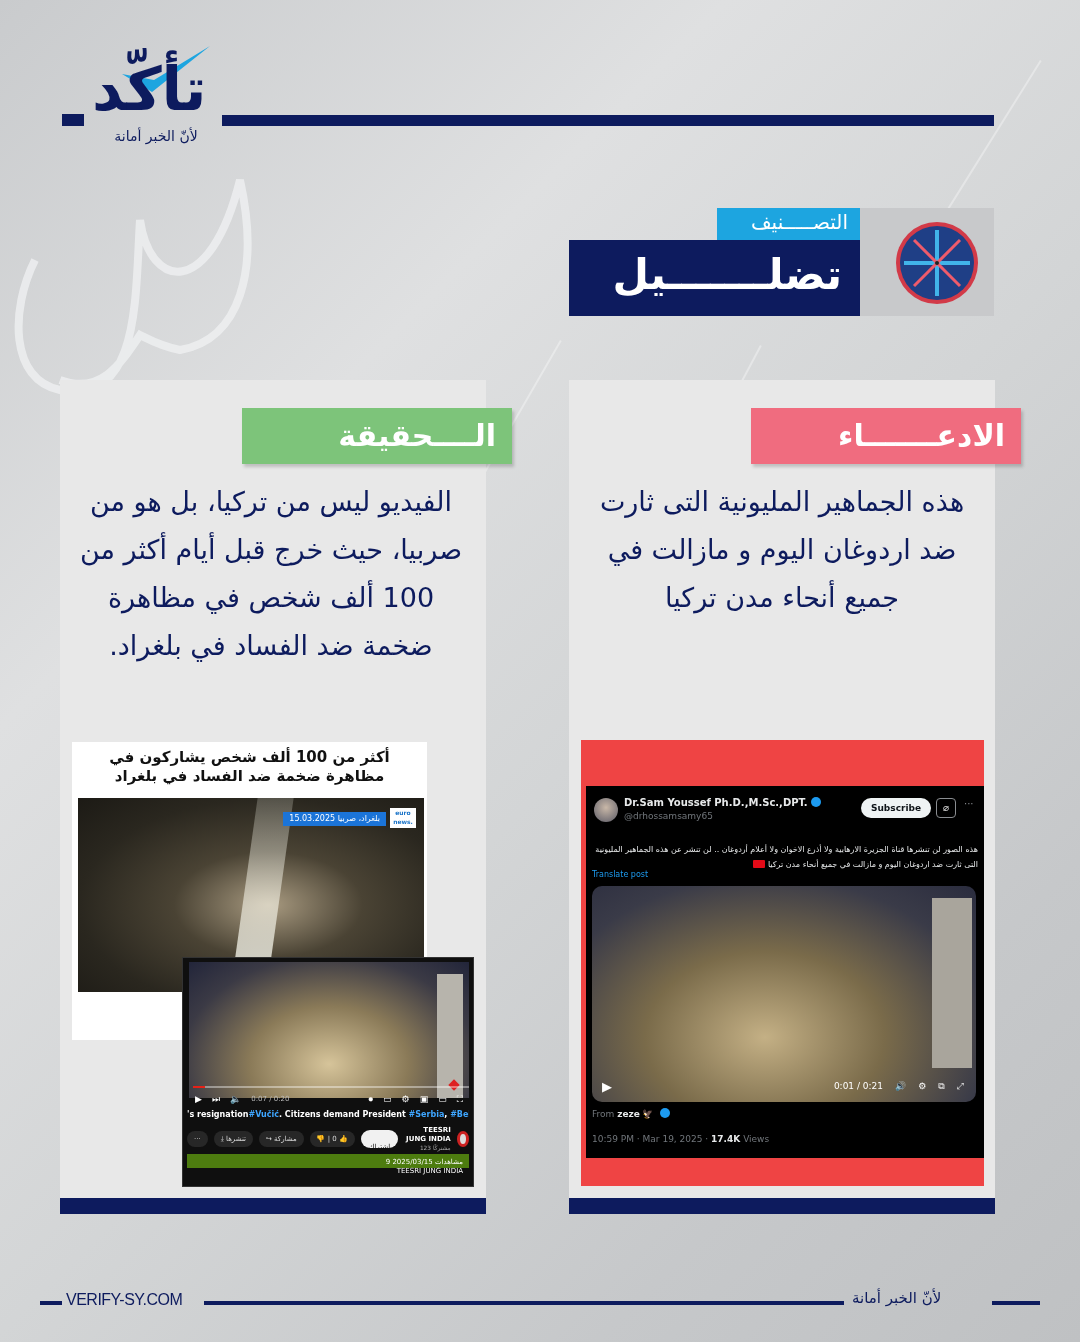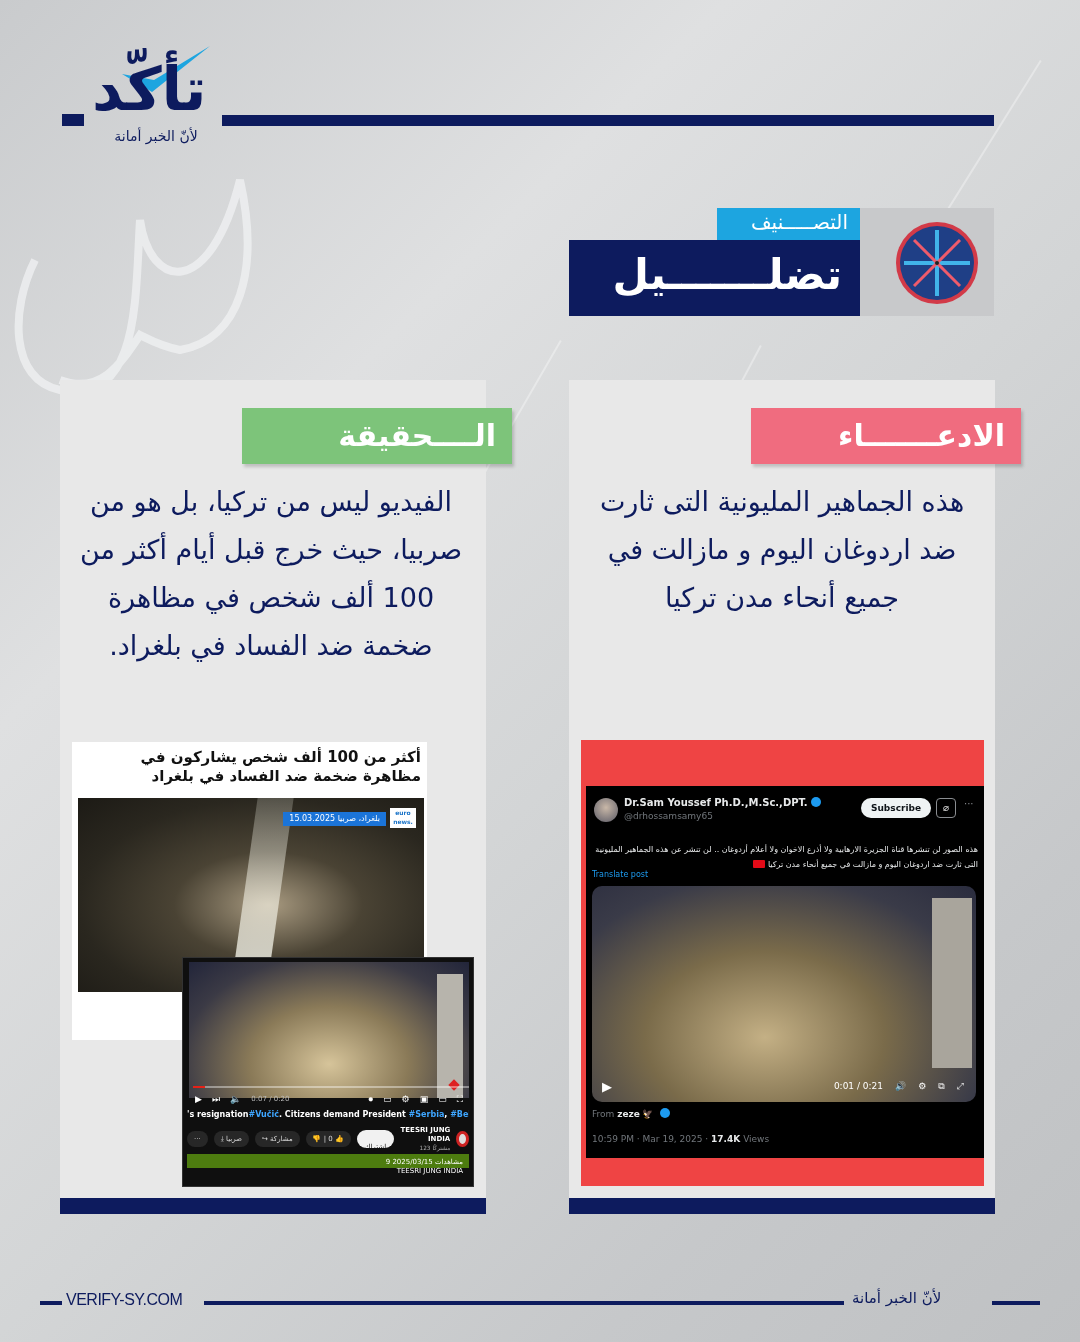--- a/index.html
+++ b/index.html
@@ -33,21 +33,21 @@
   .card-right { left: 569px; }
   .card-footer { position: absolute; left: 0; bottom: 0; width: 100%; height: 16px; background: #0d1b5e; }
   .card-tag { position: absolute; top: 28px; height: 56px; color: #fff; font-size: 30px; font-weight: bold; direction: rtl; text-align: right; padding: 10px 16px 0 0; box-shadow: 2px 3px 3px rgba(0,0,0,0.18); }
   .tag-truth { left: 182px; width: 270px; background: #7dc47a; }
   .tag-claim { left: 182px; width: 270px; background: #f06c7f; }
   .card-body { position: absolute; left: 16px; right: 20px; top: 98px; direction: rtl; text-align: center; color: #0d1b5e; font-size: 27px; line-height: 48px; }
 
   
   .ev-left { position: absolute; left: 12px; top: 362px; width: 403px; height: 446px; }
   .article { position: absolute; left: 0; top: 0; width: 355px; height: 298px; background: #fff; }
-  .article-title { position: absolute; right: 6px; left: 6px; top: 6px; direction: rtl; text-align: right; font-size: 15px; font-weight: bold; color: #111; line-height: 19px; }
+  .article-title { position: absolute; right: 6px; left: 6px; top: 6px; direction: rtl; text-align: center; font-size: 15px; font-weight: bold; color: #111; line-height: 19px; }
   .article-photo { position: absolute; left: 6px; top: 56px; width: 346px; height: 194px;
     background: radial-gradient(ellipse at 55% 55%, #a89a80 0%, #4a4334 35%, #2a271f 70%, #1c1a15 100%); }
   .street { position: absolute; left: 166px; top: 0; width: 36px; height: 194px; background: linear-gradient(180deg, rgba(255,255,240,0.2), rgba(255,255,245,0.85)); transform: skewX(-8deg); }
   .euronews { position: absolute; right: 8px; top: 10px; width: 26px; height: 20px; background: #fff; color: #1b74c8; font-size: 6px; font-weight: bold; text-align: center; line-height: 9px; }
   .loc-pill { position: absolute; right: 38px; top: 14px; height: 14px; padding: 0 6px; background: #1b74d8; color: #fff; font-size: 8px; line-height: 14px; direction: rtl; }
   .yt { position: absolute; left: 110px; top: 215px; width: 292px; height: 230px; background: #0f0f0f; border: 1px solid #333; }
   .yt-video { position: absolute; left: 6px; top: 4px; width: 280px; height: 136px;
     background: radial-gradient(ellipse at 50% 75%, #d6c49a 0%, #8a7a58 40%, #3b3a45 75%, #22253a 100%); }
   .yt-building { position: absolute; right: 6px; top: 12px; width: 26px; height: 124px; background: #b7b4ac; }
   .yt-progress { position: absolute; left: 10px; top: 128px; width: 276px; height: 2px; background: rgba(255,255,255,0.4); }
@@ -165,21 +165,21 @@
         <span>⏺</span>
         <span>▭</span>
         <span>⚙</span>
         <span>▣</span>
         <span>▭</span>
         <span>⛶</span>
       </div>
       <div class="yt-caption"><span>'s resignation</span><span class="ht">#Vučić</span><span>. Citizens demand President </span><span class="ht">#Serbia</span><span>, </span><span class="ht">#Belgrade</span></div>
       <div class="yt-row">
         <span class="yt-pill">···</span>
-        <span class="yt-pill">⤓ <span>صربيا</span></span>
+        <span class="yt-pill">⤓ <span>تنشرها</span></span>
         <span class="yt-pill">↪ <span>مشاركة</span></span>
         <span class="yt-pill">👎 | <span>0</span> 👍</span>
         <span class="yt-sub">اشتراك</span>
         <span class="yt-channel"><span>TEESRI JUNG INDIA</span><small>123 مشتركًا</small></span>
         <span class="yt-avatar"></span>
       </div>
       <div class="yt-desc">
         <div>9 مشاهدات 2025/03/15</div>
         <div>TEESRI JUNG INDIA</div>
       </div>

